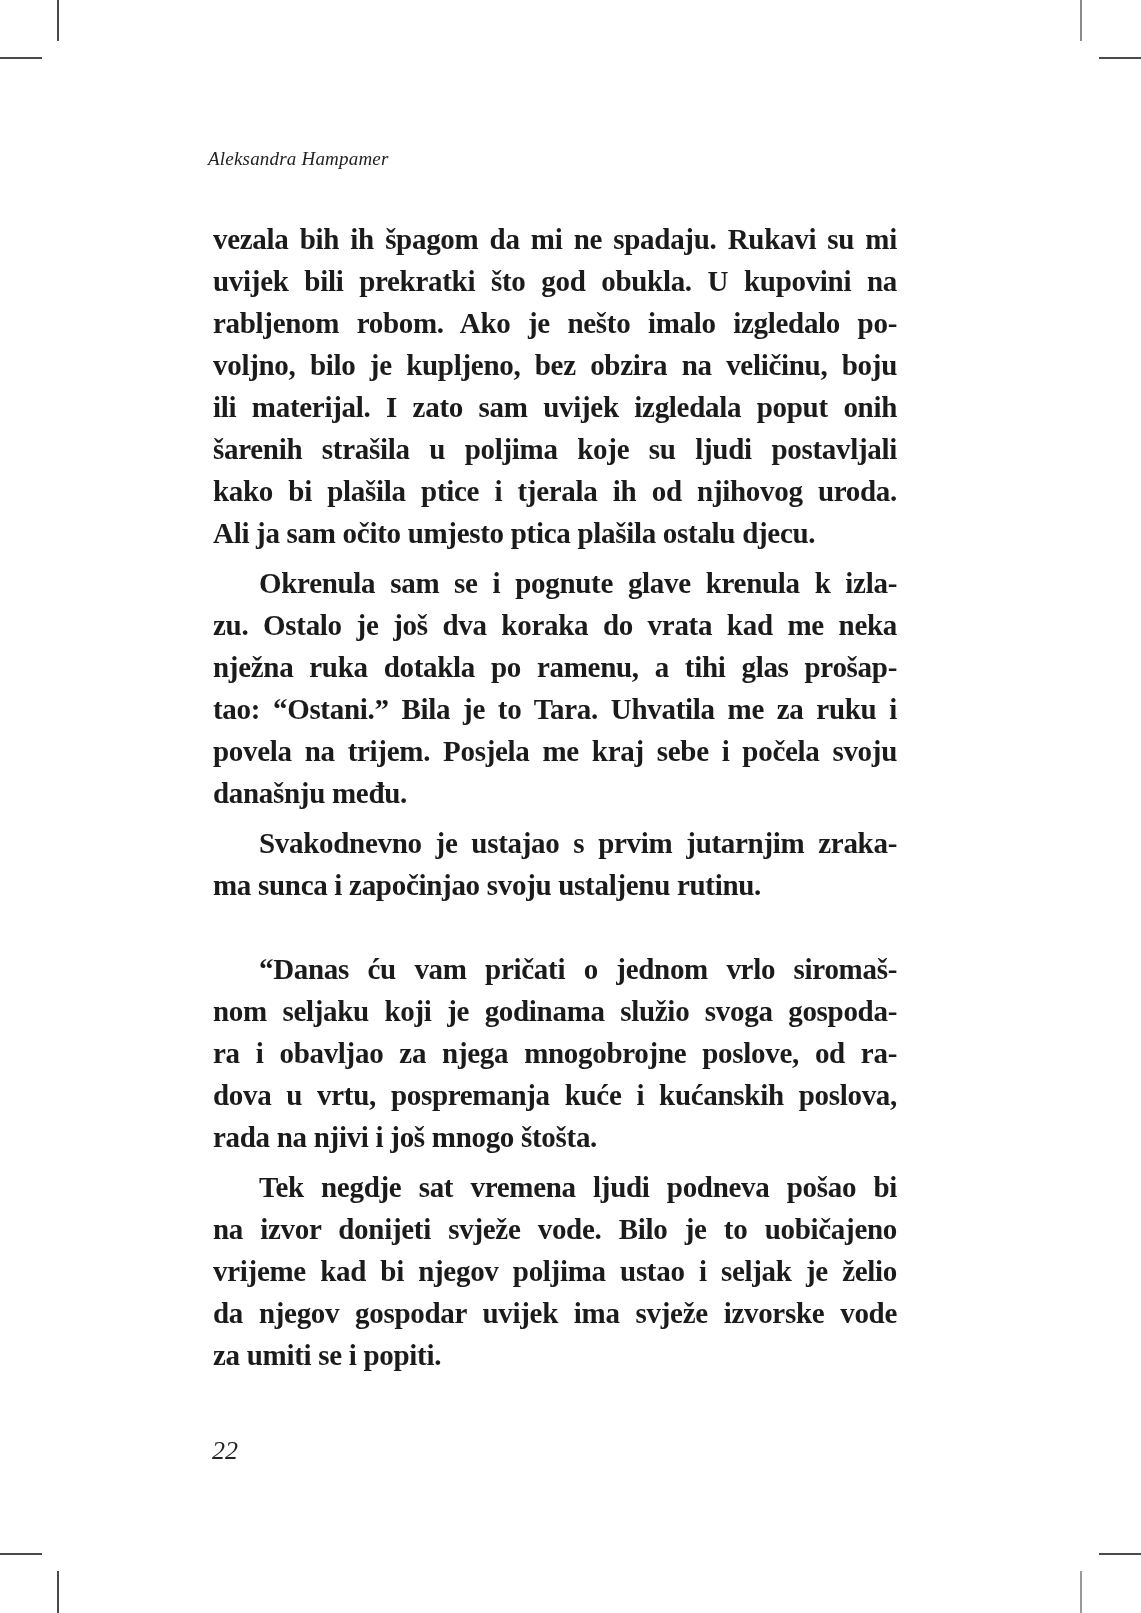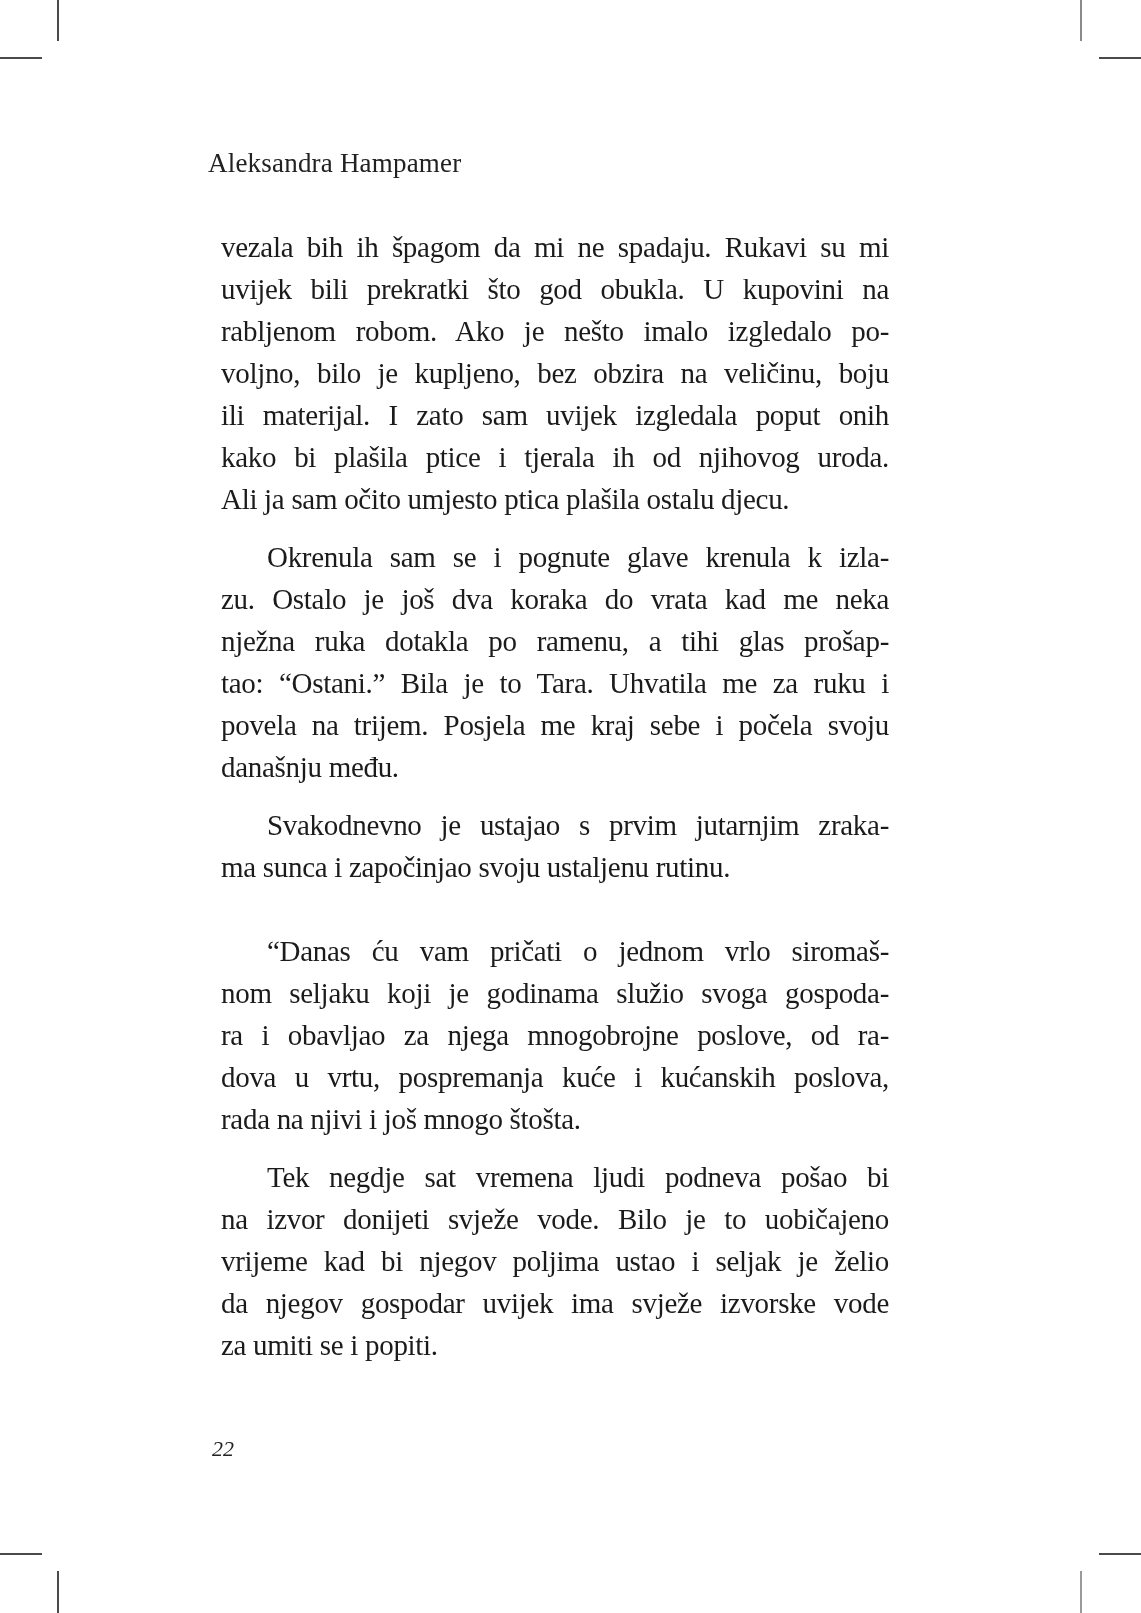--- a/index.html
+++ b/index.html
@@ -27,50 +27,51 @@
   .cm-tr-h { left: 1099px; top: 57px;   width: 42px; height: 2px;  }
   .cm-bl-h { left: 0;      top: 1553px; width: 42px; height: 2px;  }
   .cm-bl-v { left: 57px;   top: 1571px; width: 2px;  height: 42px; }
   .cm-br-h { left: 1099px; top: 1553px; width: 42px; height: 2px;  }
   .cm-br-v { left: 1080px; top: 1571px; width: 2px;  height: 42px; background:#9a9a9a; }
 
   .running-header {
     position: absolute;
     left: 208px;
     top: 148px;
-    font-size: 27px;
+    font-style: italic;
+    font-size: 19px;
     letter-spacing: 0.2px;
     color: #222222;
   }
   .text-block {
     position: absolute;
     left: 205px;
     top: 210px;
     width: 700px;
     font-size: 29px;
     line-height: 42px;
     letter-spacing: -0.3px;
   }
-  .paragraph { margin: 16px; }
+  .paragraph { margin: 8px; font-weight: bold; }
   .paragraph.gap-before { margin-top: 42px; }
   .line {
     text-align: justify;
     text-align-last: justify;
     text-justify: inter-word;
     min-height: 42px;
   }
   .line.last { text-align-last: left; }
   .line.indent { text-indent: 46px; }
 
   .folio {
     position: absolute;
     left: 212px;
     top: 1436px;
     font-style: italic;
-    font-size: 22px;
+    font-size: 26px;
     color: #222222;
   }
 </style>
 </head>
 <body>
 
 <div id="page">
   <div class="crop cm-tl-v"></div>
   <div class="crop cm-tl-h"></div>
   <div class="crop cm-tr-v"></div>
@@ -82,20 +83,21 @@
 
   <div class="running-header">Aleksandra Hampamer</div>
 
   <div class="text-block">
       <div class="paragraph">
         <div class="line">vezala bih ih špagom da mi ne spadaju. Rukavi su mi</div>
         <div class="line">uvijek bili prekratki što god obukla. U kupovini na</div>
         <div class="line">rabljenom robom. Ako je nešto imalo izgledalo po-</div>
         <div class="line">voljno, bilo je kupljeno, bez obzira na veličinu, boju</div>
         <div class="line">ili materijal. I zato sam uvijek izgledala poput onih</div>
+        <div class="line">šarenih strašila u poljima koje su ljudi postavljali</div>
         <div class="line">kako bi plašila ptice i tjerala ih od njihovog uroda.</div>
         <div class="line last">Ali ja sam očito umjesto ptica plašila ostalu djecu.</div>
       </div>
       <div class="paragraph">
         <div class="line indent">Okrenula sam se i pognute glave krenula k izla-</div>
         <div class="line">zu. Ostalo je još dva koraka do vrata kad me neka</div>
         <div class="line">nježna ruka dotakla po ramenu, a tihi glas prošap-</div>
         <div class="line">tao: “Ostani.” Bila je to Tara. Uhvatila me za ruku i</div>
         <div class="line">povela na trijem. Posjela me kraj sebe i počela svoju</div>
         <div class="line last">današnju među.</div>

